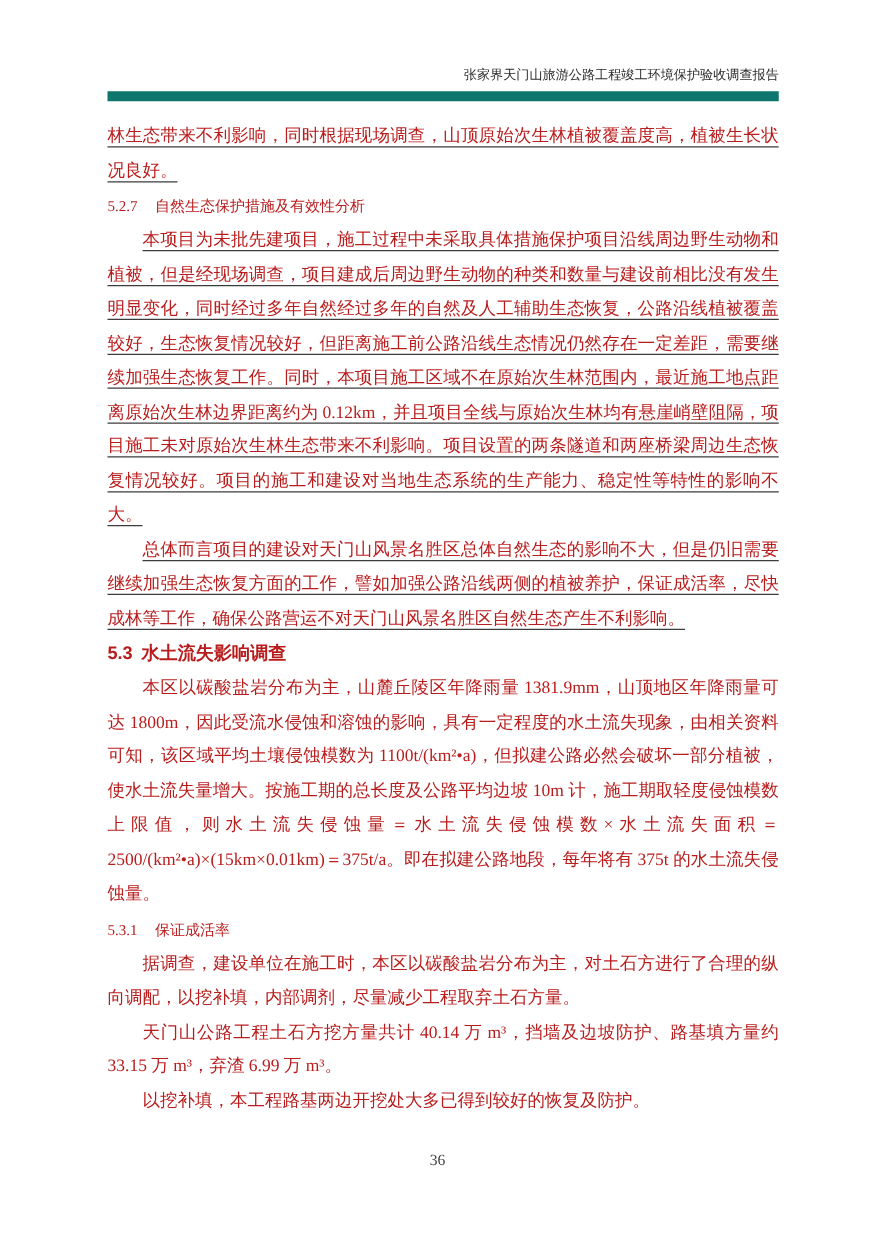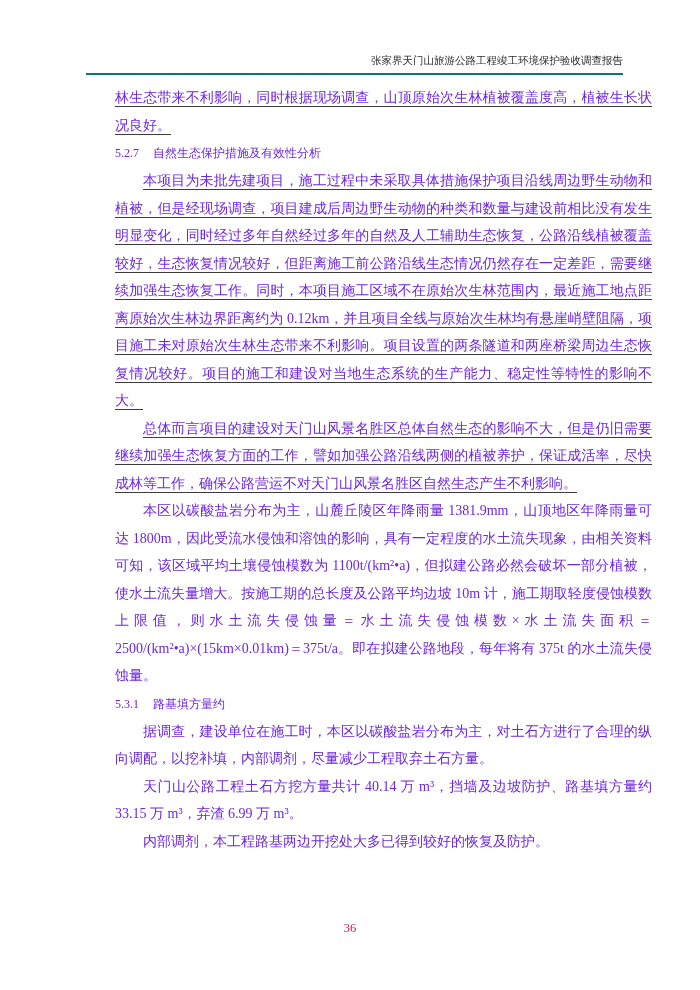--- a/index.html
+++ b/index.html
@@ -19,32 +19,31 @@
   .page-header {
     position: absolute;
     left: 86px;
     top: 52px;
     width: 537px;
     text-align: right;
     font-size: 10.5px;
     line-height: 17px;
     color: #2a2a2a;
     padding-bottom: 4px;
-    border-bottom: 2px solid #0f766e;
+    border-bottom: 8px solid #0f766e;
   }
   .page-body {
     position: absolute;
     left: 86px;
-    top: 84px;
+    top: 96px;
     width: 537px;
     font-size: 14px;
     line-height: 27.5px;
     text-align: justify;
-    color: #6d28d9;
-    margin-left: 29px;
+    color: #b91c1c;
   }
   .para { text-indent: 2em; }
   .carry { text-indent: 0; }
   .u {
     text-decoration: underline;
     text-decoration-thickness: 1px;
     text-underline-offset: 3.5px;
     text-decoration-skip-ink: none;
     text-decoration-color: #3c3c3c;
   }
@@ -62,21 +61,21 @@
     font-size: 14.5px;
   }
   .sec-bold .sec-num { margin-right: 7px; }
   .page-footer {
     position: absolute;
     left: 0;
     top: 921px;
     width: 700px;
     text-align: center;
     font-size: 12.5px;
-    color: #be185d;
+    color: #404040;
   }
 </style>
 </head>
 <body>
 
 <div class="page">
 
   <div class="page-header">
     <span>张家界天门山旅游公路工程竣工环境保护验收调查报告</span>
   </div>
@@ -84,30 +83,31 @@
   <div class="page-body">
 
     <p class="carry u">林生态带来不利影响，同时根据现场调查，山顶原始次生林植被覆盖度高，植被生长状况良好。</p>
 
     <p class="sec"><span class="sec-num">5.2.7</span><span>自然生态保护措施及有效性分析</span></p>
 
     <p class="para u">本项目为未批先建项目，施工过程中未采取具体措施保护项目沿线周边野生动物和植被，但是经现场调查，项目建成后周边野生动物的种类和数量与建设前相比没有发生明显变化，同时经过多年自然经过多年的自然及人工辅助生态恢复，公路沿线植被覆盖较好，生态恢复情况较好，但距离施工前公路沿线生态情况仍然存在一定差距，需要继续加强生态恢复工作。同时，本项目施工区域不在原始次生林范围内，最近施工地点距离原始次生林边界距离约为 0.12km，并且项目全线与原始次生林均有悬崖峭壁阻隔，项目施工未对原始次生林生态带来不利影响。项目设置的两条隧道和两座桥梁周边生态恢复情况较好。项目的施工和建设对当地生态系统的生产能力、稳定性等特性的影响不大。</p>
 
     <p class="para u">总体而言项目的建设对天门山风景名胜区总体自然生态的影响不大，但是仍旧需要继续加强生态恢复方面的工作，譬如加强公路沿线两侧的植被养护，保证成活率，尽快成林等工作，确保公路营运不对天门山风景名胜区自然生态产生不利影响。</p>
 
+    <p class="sec sec-bold"><span class="sec-num">5.3</span><span>水土流失影响调查</span></p>
 
     <p class="para">本区以碳酸盐岩分布为主，山麓丘陵区年降雨量 1381.9mm，山顶地区年降雨量可达 1800m，因此受流水侵蚀和溶蚀的影响，具有一定程度的水土流失现象，由相关资料可知，该区域平均土壤侵蚀模数为 1100t/(km²•a)，但拟建公路必然会破坏一部分植被，使水土流失量增大。按施工期的总长度及公路平均边坡 10m 计，施工期取轻度侵蚀模数上限值，则水土流失侵蚀量＝水土流失侵蚀模数×水土流失面积＝2500/(km²•a)×(15km×0.01km)＝375t/a。即在拟建公路地段，每年将有 375t 的水土流失侵蚀量。</p>
 
-    <p class="sec"><span class="sec-num">5.3.1</span><span>路基填方量约</span></p>
+    <p class="sec"><span class="sec-num">5.3.1</span><span>保证成活率</span></p>
 
     <p class="para">据调查，建设单位在施工时，本区以碳酸盐岩分布为主，对土石方进行了合理的纵向调配，以挖补填，内部调剂，尽量减少工程取弃土石方量。</p>
 
     <p class="para">天门山公路工程土石方挖方量共计 40.14 万 m³，挡墙及边坡防护、路基填方量约 33.15 万 m³，弃渣 6.99 万 m³。</p>
 
-    <p class="para">内部调剂，本工程路基两边开挖处大多已得到较好的恢复及防护。</p>
+    <p class="para">以挖补填，本工程路基两边开挖处大多已得到较好的恢复及防护。</p>
 
   </div>
 
   <div class="page-footer">
     <span>36</span>
   </div>
 
 </div>
 
 </body></html>

